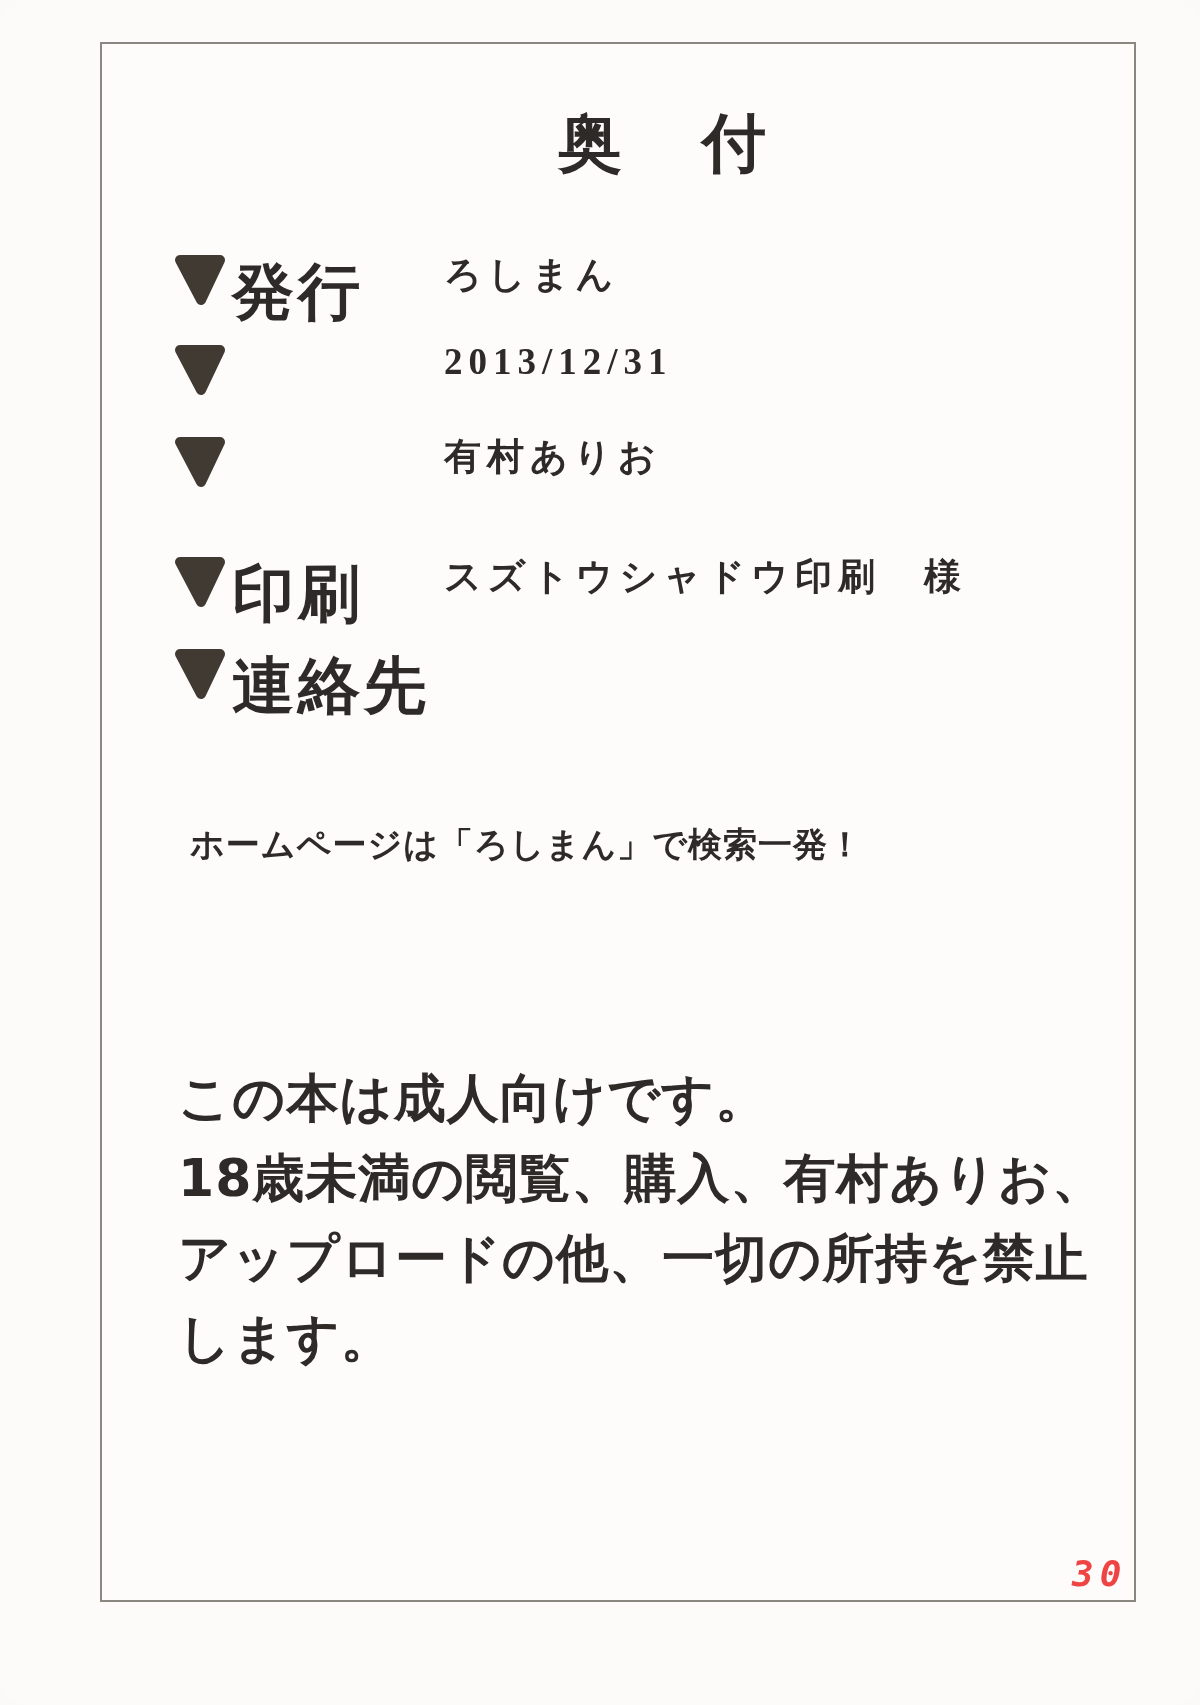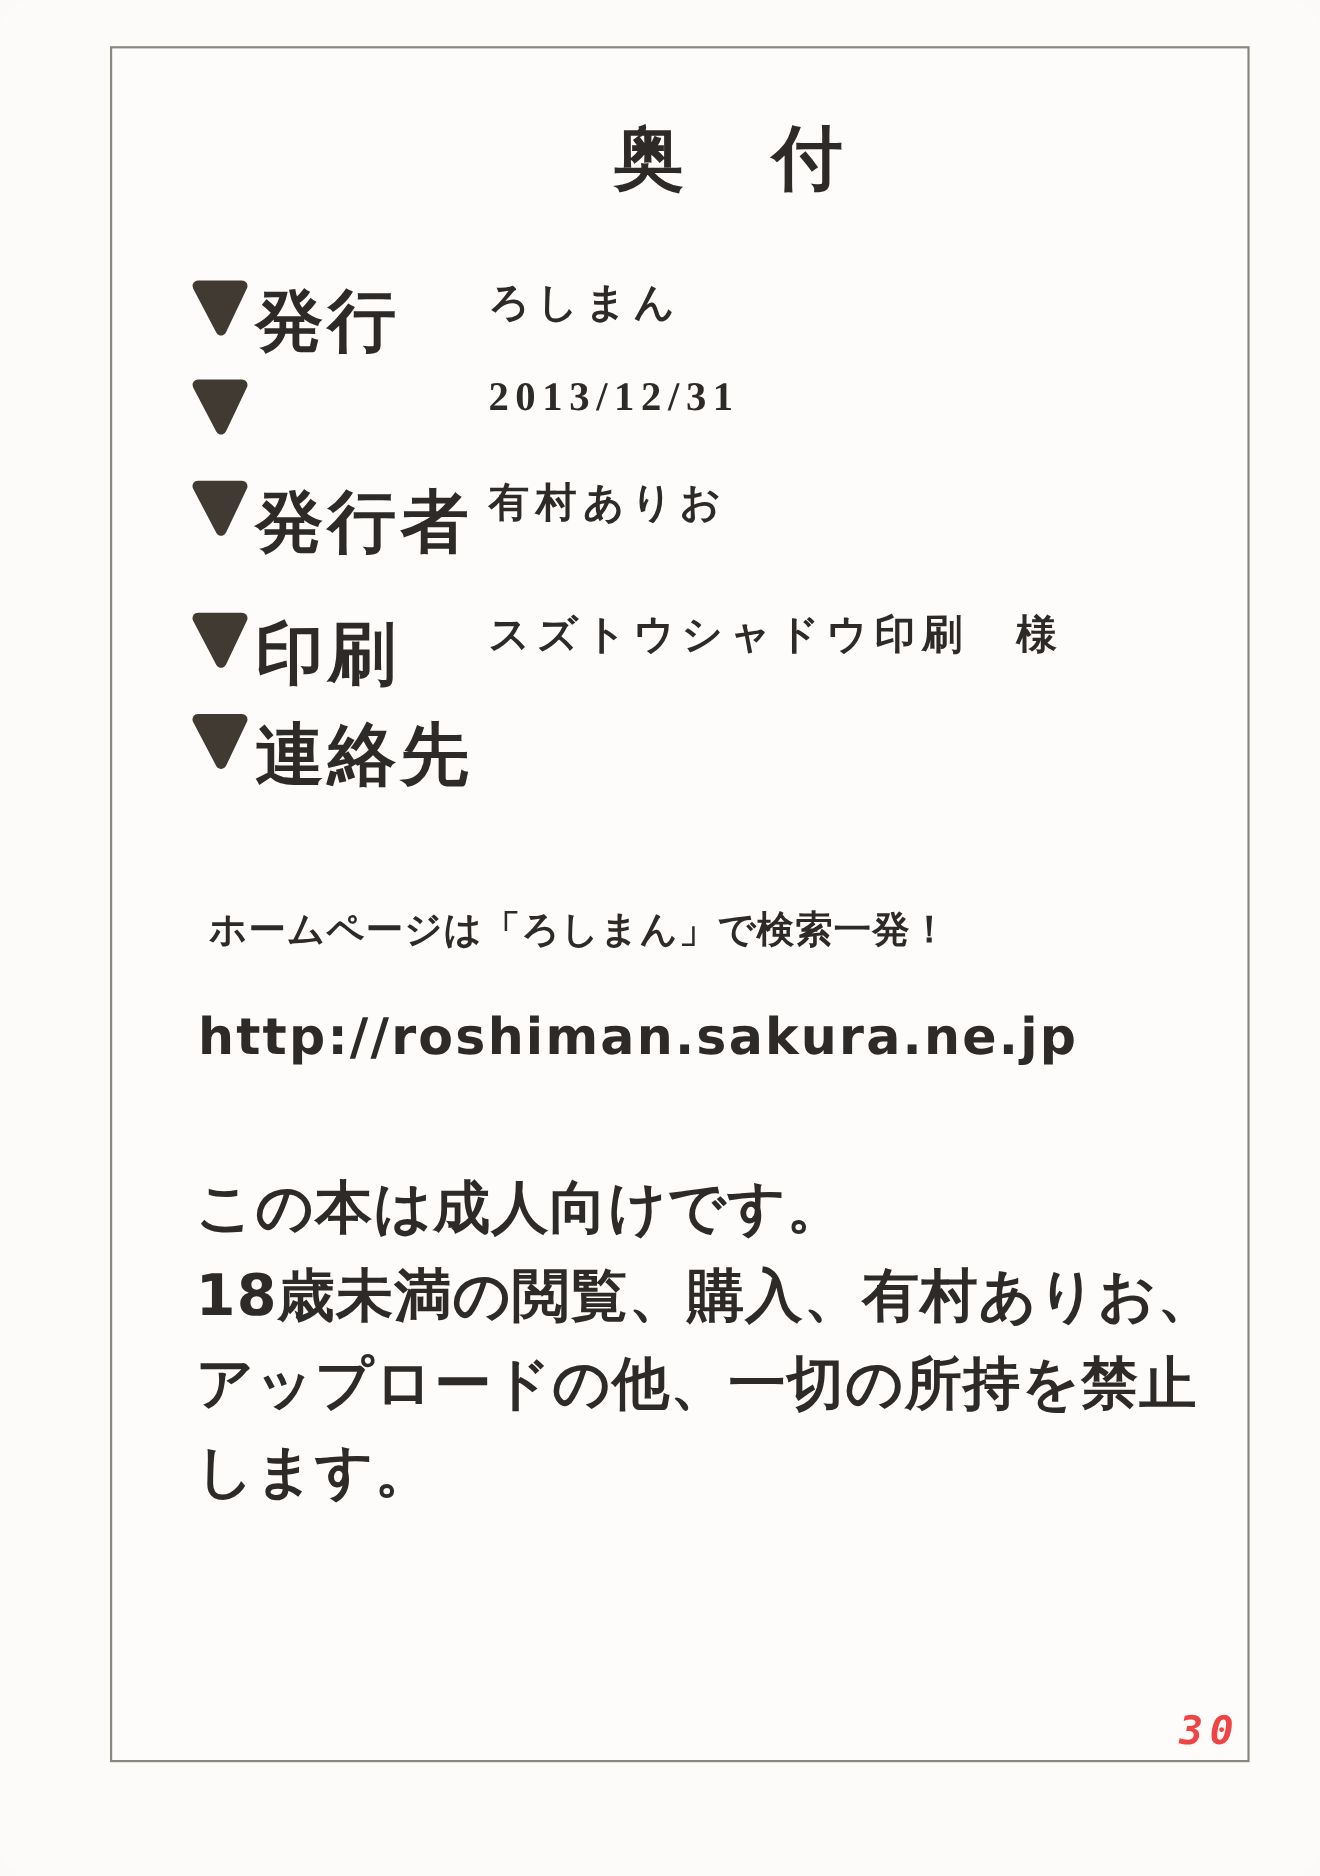--- a/index.html
+++ b/index.html
@@ -154,21 +154,20 @@
       </span>
       <span class="entry-value">2013/12/31</span>
     </div>
 
     <div class="entry-row row-2">
       <span class="bullet">
         <svg width="56" height="58" viewBox="0 0 56 58">
             <path d="M8 10 L48 10 L29 50 Z" fill="#413a33" stroke="#413a33" stroke-width="10" stroke-linejoin="round"></path>
           </svg>
       </span>
-      <span class="entry-label">発行者</span>
       <span class="entry-value">有村ありお</span>
     </div>
 
     <div class="entry-row row-3">
       <span class="bullet">
         <svg width="56" height="58" viewBox="0 0 56 58">
             <path d="M8 10 L48 10 L29 50 Z" fill="#413a33" stroke="#413a33" stroke-width="10" stroke-linejoin="round"></path>
           </svg>
       </span>
       <span class="entry-label">印刷</span>
@@ -182,21 +181,20 @@
           </svg>
       </span>
       <span class="entry-label">連絡先</span>
       <span class="entry-value"></span>
     </div>
 
   </div>
 
   <div class="homepage-note">ホームページは「ろしまん」で検索一発！</div>
 
-  <div class="homepage-url">http://roshiman.sakura.ne.jp</div>
 
   <div class="notice">
     <div class="notice-line">この本は成人向けです。</div>
     <div class="notice-line">18歳未満の閲覧、購入、有村ありお、</div>
     <div class="notice-line">アップロードの他、一切の所持を禁止</div>
     <div class="notice-line">します。</div>
   </div>
 
   <div class="page-number">30</div>
 </div>

